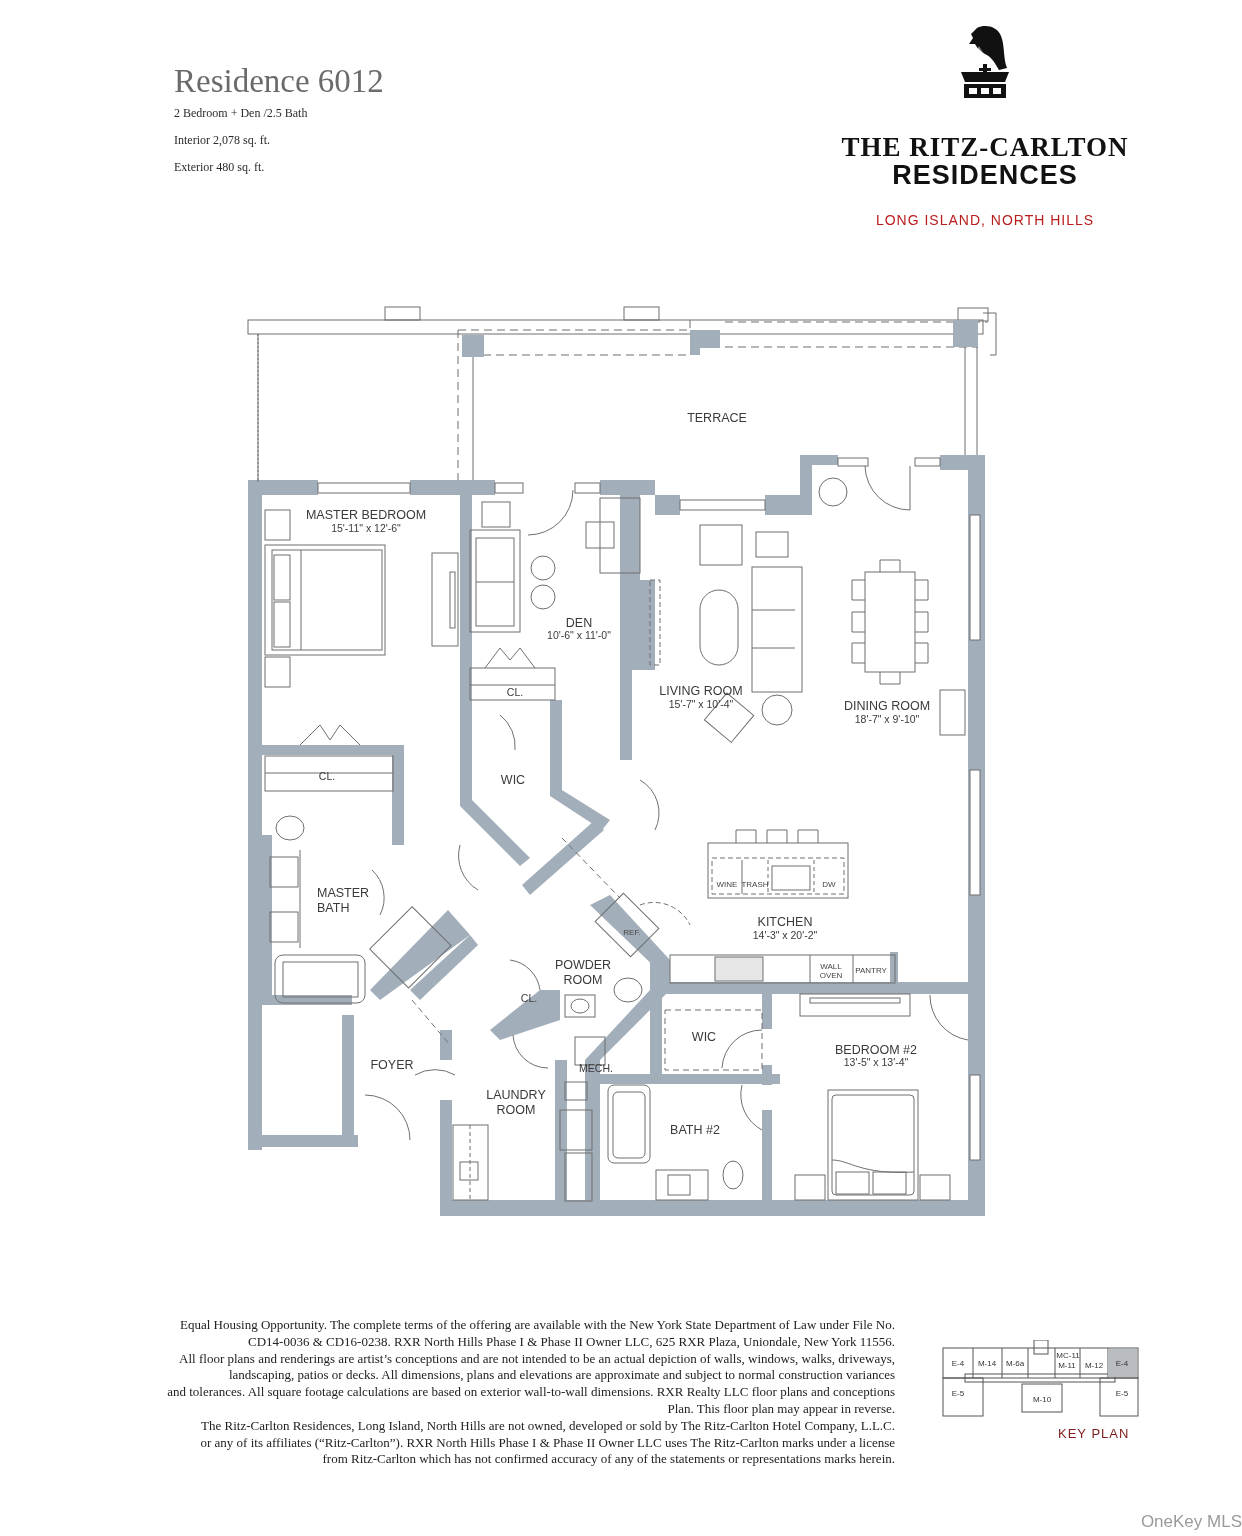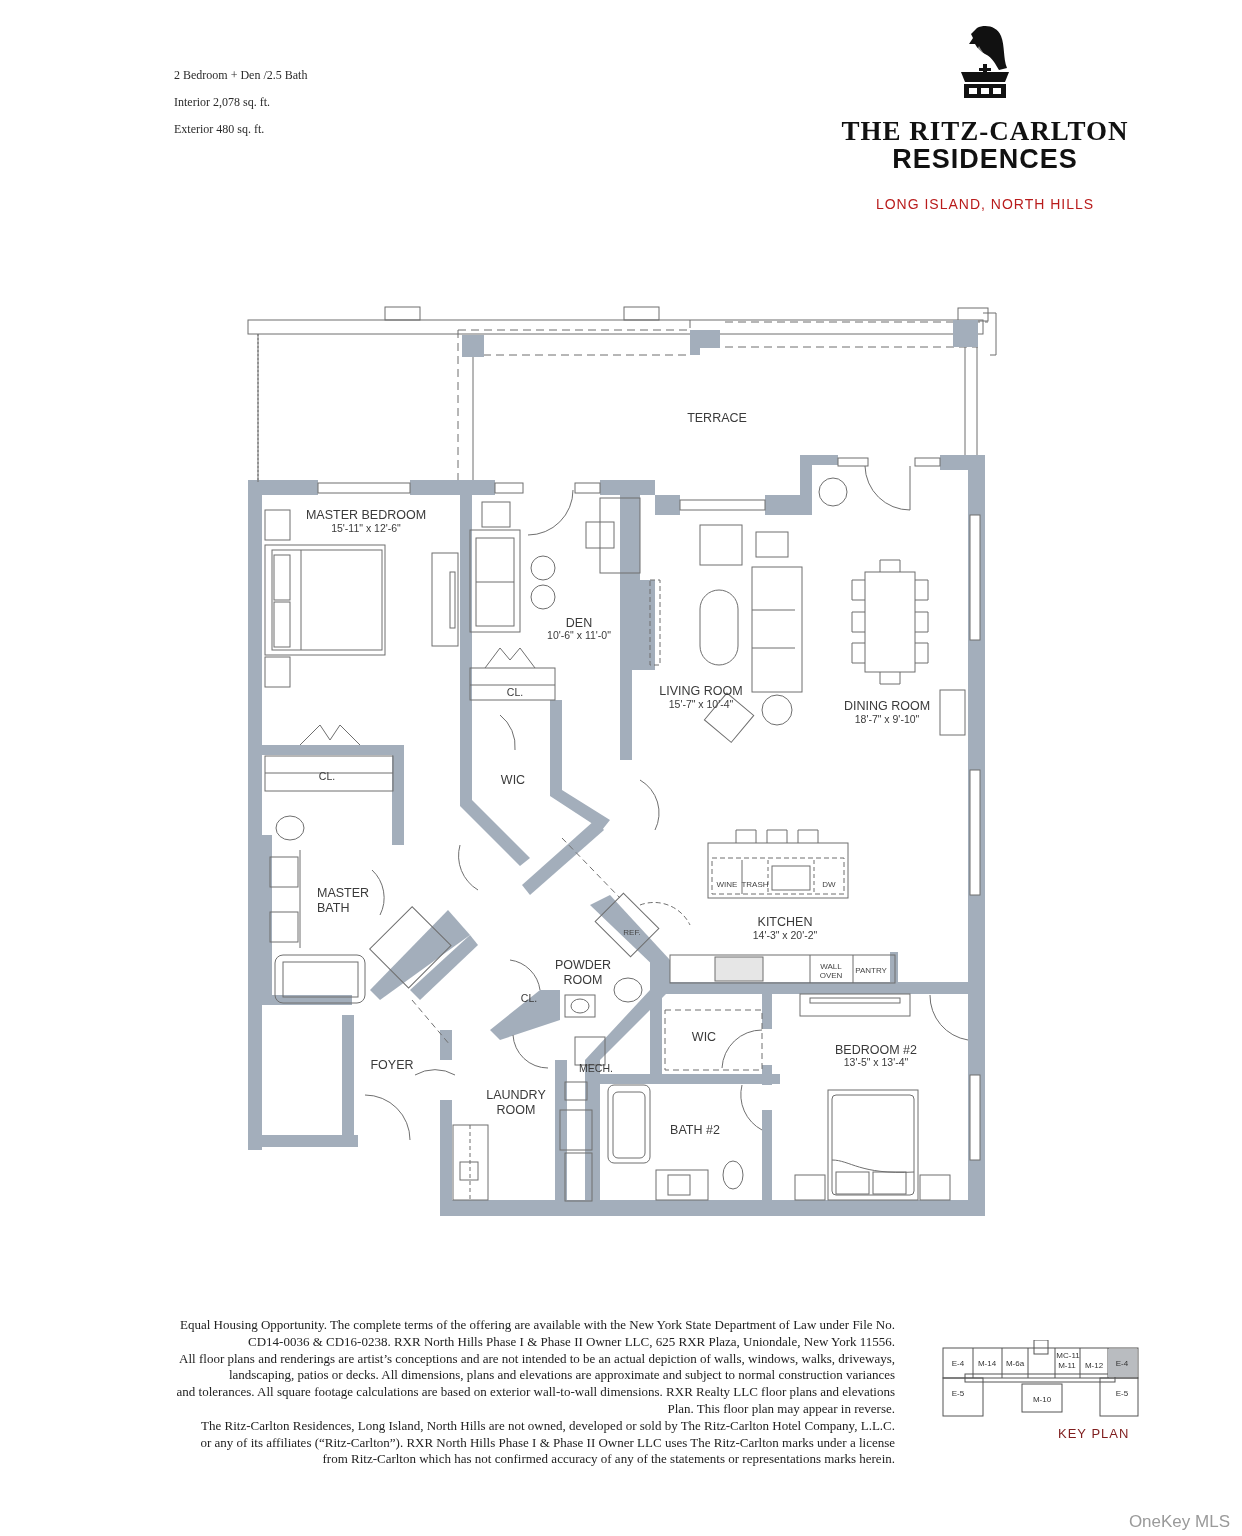--- a/index.html
+++ b/index.html
@@ -2,37 +2,38 @@
 <html><head>
 <meta charset="utf-8">
 <style>
   html, body { margin:0; padding:0; background:#ffffff; }
   body { width:1242px; height:1536px; position:relative; overflow:hidden; font-family:"Liberation Serif", serif; color:#333; }
   .hdr { position:absolute; left:174px; top:62px; }
   .hdr .title { font-size:33px; color:#6b6b6b; line-height:38px; font-family:"Liberation Serif", serif; }
   .hdr .line { font-size:12px; color:#2b2b2b; line-height:27px; font-family:"Liberation Serif", serif; }
   .brand { position:absolute; left:820px; top:24px; width:330px; text-align:center; }
   .brand .logo { width:60px; height:80px; margin:0 auto; }
-  .brand .n1 { font-family:"Liberation Serif", serif; font-weight:bold; font-size:27px; letter-spacing:1px; color:#111; margin-top:14px; line-height:27px; }
+  .brand .n1 { font-family:"Liberation Serif", serif; font-weight:bold; font-size:27px; letter-spacing:1px; color:#111; margin-top:30px; line-height:27px; }
   .brand .n2 { font-family:Liberation Sans, sans-serif; font-weight:bold; font-size:27px; letter-spacing:1px; color:#111; line-height:29px; }
   .brand .loc { font-family:"Liberation Sans", sans-serif; font-size:14px; letter-spacing:1px; color:#b91c1c; margin-top:22px; }
   svg.plan { position:absolute; left:0; top:0; }
   .rl { font-family:"Liberation Sans", sans-serif; font-size:12.5px; fill:#3a3a3a; }
   .rd { font-family:"Liberation Sans", sans-serif; font-size:10.5px; fill:#3a3a3a; }
   .sm { font-family:"Liberation Sans", sans-serif; font-size:8px; fill:#444; }
   .disc { position:absolute; left:75px; top:1317px; width:820px; font-family:"Liberation Serif", serif; font-size:13px; line-height:16.8px; color:#222;text-align:right; }
   .disc p { margin:0; }
   .key { position:absolute; left:940px; top:1340px; width:200px; }
   .key .lbl { position:absolute; left:118px; top:86px; font-family:"Liberation Sans", sans-serif; font-size:13px; letter-spacing:1px; color:#7f1d1d; white-space:nowrap; }
-  .wm { position:absolute; right:12px; bottom:4px; font-family:"Liberation Sans", sans-serif; font-size:17px; color:#9a9a9a;margin-left:48px; }
+  .wm { position:absolute; right:0; bottom:4px; font-family:"Liberation Sans", sans-serif; font-size:17px; color:#9a9a9a;margin-left:48px; }
 </style>
 </head>
 <body>
 
 <div class="hdr">
+  <div class="title">Residence 6012</div>
   <div class="line">2 Bedroom + Den /2.5 Bath</div>
   <div class="line">Interior 2,078 sq. ft.</div>
   <div class="line">Exterior 480 sq. ft.</div>
 </div>
 
 <div class="brand">
   <div class="logo">
     <svg width="60" height="80" viewBox="0 0 60 80">
       <path d="M22 4 C30 0 42 2 46 12 C50 22 48 34 52 44 L44 46 C40 40 38 34 30 30 C26 28 22 24 20 20 L14 20 L18 14 L16 10 Z" fill="#111"></path>
       <path d="M24 22 C28 30 36 36 38 46 L30 46 C28 40 24 34 20 30 Z" fill="#fff" opacity="0.5"></path>
@@ -296,21 +297,21 @@
   <text class="sm" x="831" y="969" text-anchor="middle">WALL</text>
   <text class="sm" x="831" y="978" text-anchor="middle">OVEN</text>
   <text class="sm" x="871" y="973" text-anchor="middle">PANTRY</text>
 </svg>
 
 <div class="disc">
   <p>Equal Housing Opportunity. The complete terms of the offering are available with the New York State Department of Law under File No.</p>
   <p>CD14-0036 &amp; CD16-0238. RXR North Hills Phase I &amp; Phase II Owner LLC, 625 RXR Plaza, Uniondale, New York 11556.</p>
   <p>All floor plans and renderings are artist’s conceptions and are not intended to be an actual depiction of walls, windows, walks, driveways,</p>
   <p>landscaping, patios or decks. All dimensions, plans and elevations are approximate and subject to normal construction variances</p>
-  <p>and tolerances. All square footage calculations are based on exterior wall-to-wall dimensions. RXR Realty LLC floor plans and elevations</p>
+  <p>and tolerances. All square footage calculations are based on exterior wall-to-wall dimensions. RXR Realty LLC floor plans and conceptions</p>
   <p>Plan. This floor plan may appear in reverse.</p>
   <p>The Ritz-Carlton Residences, Long Island, North Hills are not owned, developed or sold by The Ritz-Carlton Hotel Company, L.L.C.</p>
   <p>or any of its affiliates (“Ritz-Carlton”). RXR North Hills Phase I &amp; Phase II Owner LLC uses The Ritz-Carlton marks under a license</p>
   <p>from Ritz-Carlton which has not confirmed accuracy of any of the statements or representations marks herein.</p>
 </div>
 
 <div class="key">
   <svg width="200" height="90" viewBox="0 0 200 90">
     <g fill="none" stroke="#555" stroke-width="1">
       <rect x="94" y="0" width="14" height="14"></rect>

